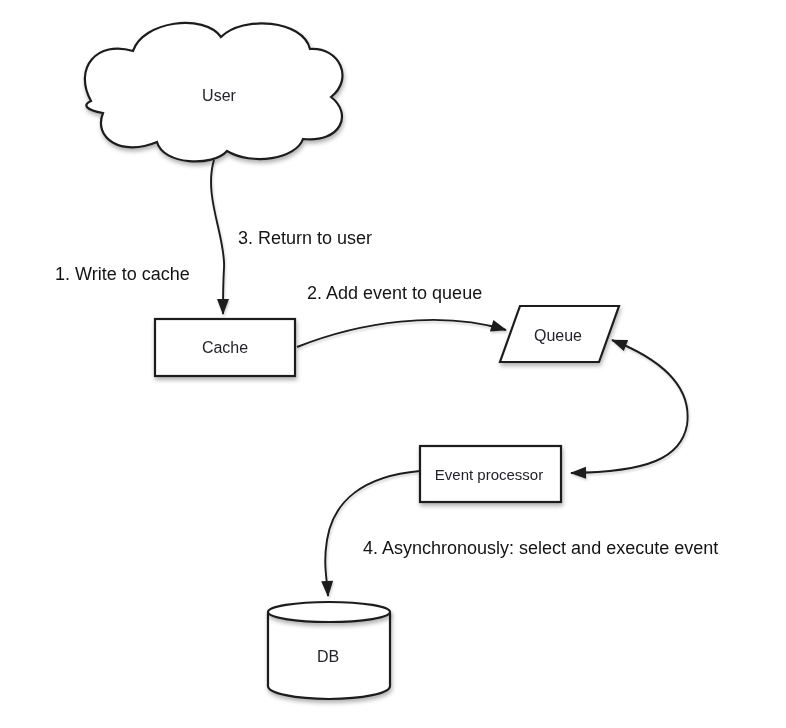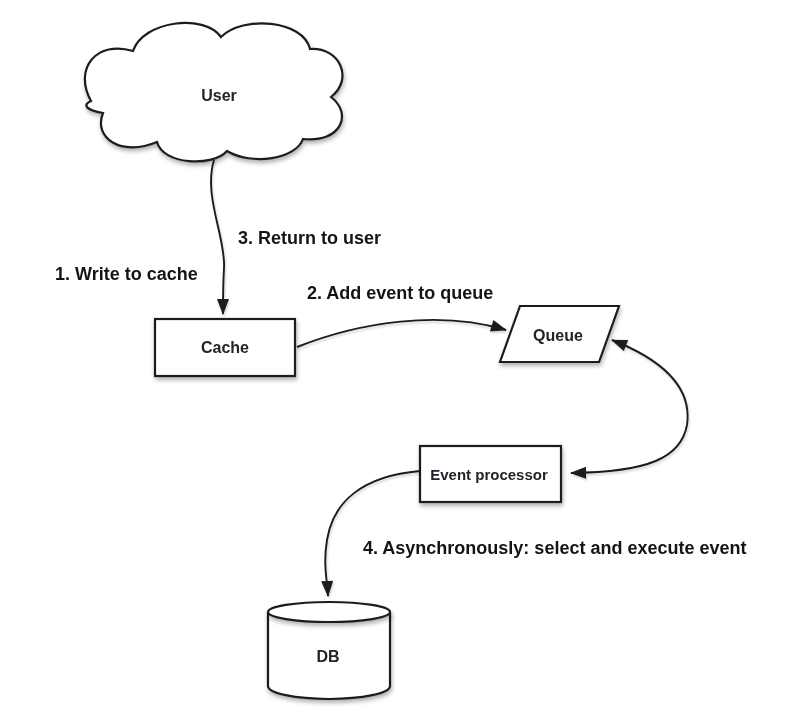--- a/index.html
+++ b/index.html
@@ -7,21 +7,20 @@
     padding: 0;
     background: #ffffff;
   }
   .canvas {
     position: relative;
     width: 786px;
     height: 728px;
     background: #ffffff;
     overflow: hidden;
     font-family: "Liberation Sans", sans-serif;
-    font-weight: bold;
   }
   svg.diagram {
     position: absolute;
     left: 0;
     top: 0;
   }
   .shape {
     fill: #ffffff;
     stroke: #1c1c1c;
     stroke-width: 2.2;

